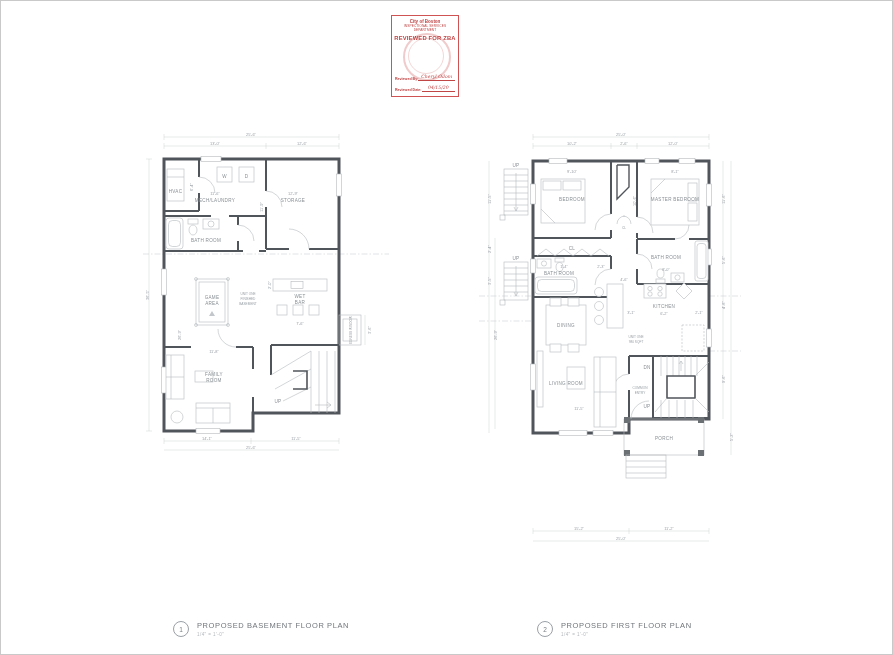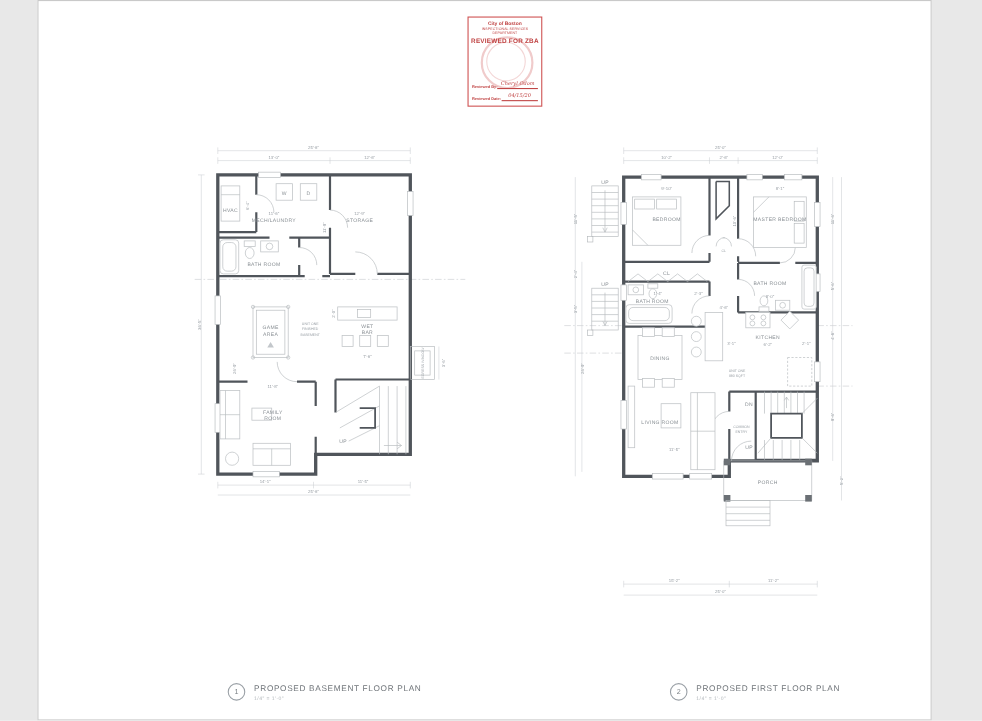--- a/index.html
+++ b/index.html
@@ -1,20 +1,19 @@
 <!DOCTYPE html>
 <html><head>
 <meta charset="utf-8">
 <style>
   html,body{margin:0;padding:0;background:#e8e8e8;}
   #sheet{
-    position:relative;width:813px;height:655px;background:#ffffff;
+    position:relative;width:893px;height:655px;background:#ffffff;
     border:1px solid #c9c9c9;box-sizing:border-box;overflow:hidden;
     font-family:"Liberation Sans", sans-serif;
-    margin-left:34px;
   }
   svg{position:absolute;overflow:visible;}
   
   .stamp{
     position:absolute;left:390px;top:14px;width:68px;height:82px;
     border:1.2px solid #cf5353;background:#fff;box-sizing:border-box;
     color:#bf4040;text-align:center;padding:3px 2px 2px 2px;
   }
   .stamp .seal{
     position:absolute;left:11px;top:17px;width:44px;height:44px;border-radius:50%;
@@ -419,21 +418,21 @@
   </svg>
 
   <div class="titleblock" style="left:172px;top:620px;">
     <div class="num">1</div>
     <div>
       <div class="label">PROPOSED BASEMENT FLOOR PLAN</div>
       <div class="scale">1/4" = 1'-0"</div>
     </div>
   </div>
 
-  <div class="titleblock" style="left:574px;top:620px;">
+  <div class="titleblock" style="left:536px;top:620px;">
     <div class="num">2</div>
     <div>
       <div class="label">PROPOSED FIRST FLOOR PLAN</div>
       <div class="scale">1/4" = 1'-0"</div>
     </div>
   </div>
 
 </div>
 
 </body></html>

